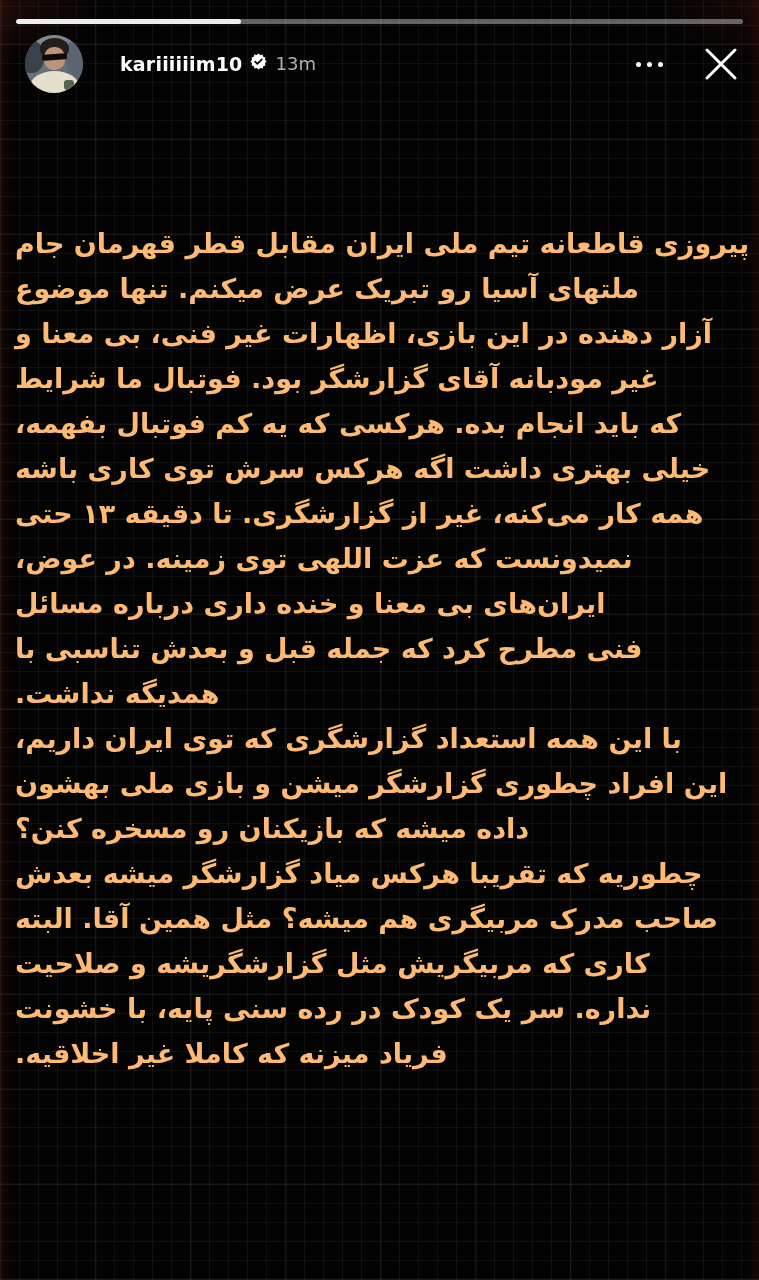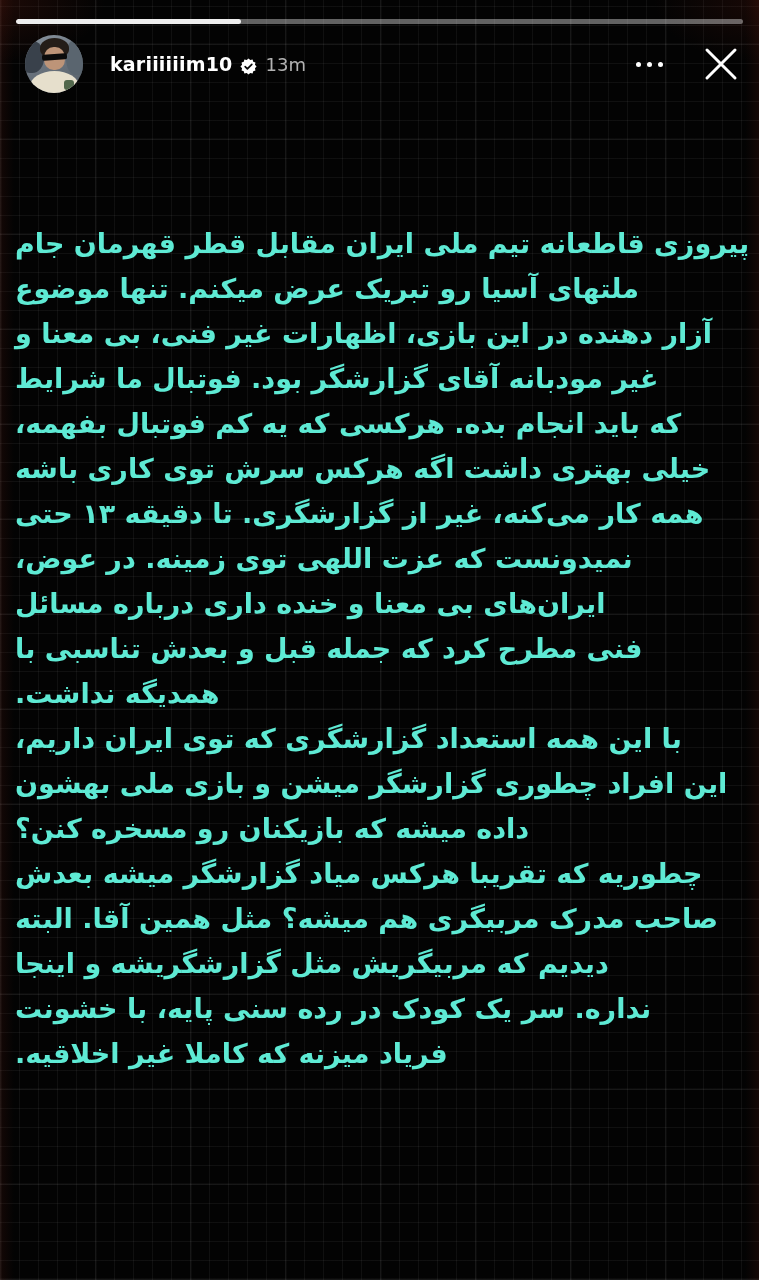--- a/index.html
+++ b/index.html
@@ -46,38 +46,38 @@
     flex:0 0 auto;cursor:pointer;
   }
   .avatar div{position:absolute;}
   .av-blob-l{left:-7px;top:6px;width:26px;height:32px;background:#39414b;border-radius:45%;}
   .av-blob-r{right:-5px;top:4px;width:22px;height:36px;background:#5a656f;border-radius:45%;}
   .av-hair{top:3px;left:15px;width:29px;height:20px;background:#241d18;border-radius:50% 50% 42% 42%;}
   .av-face{top:12px;left:19px;width:21px;height:23px;background:#bd9478;border-radius:46%;}
   .av-glasses{top:19px;left:17px;width:25px;height:6px;background:#0b0b0b;border-radius:2px;transform:rotate(-4deg);}
   .av-shirt{bottom:-9px;left:5px;width:49px;height:31px;background:#e6dfcc;border-radius:50% 50% 0 0;}
   .av-patch{bottom:3px;right:9px;width:10px;height:10px;background:#52684c;border-radius:3px;}
-  .user-line{display:flex;align-items:flex-end;margin-left:27px;min-width:0;}
+  .user-line{display:flex;align-items:flex-start;margin-left:37px;min-width:0;}
   .username{
     color:#fff;font-weight:bold;font-size:19px;letter-spacing:.2px;cursor:pointer;
   }
   .badge{width:17px;height:17px;margin-left:7px;display:inline-flex;flex:0 0 auto;}
   .timestamp{color:#b3b3b3;font-size:18px;margin-left:9px;}
   .actions{margin-left:auto;display:flex;align-items:center;gap:30px;}
   .more-btn{
     background:none;border:0;padding:8px 4px;display:flex;gap:6px;align-items:center;cursor:pointer;
   }
   .more-btn .dot{width:5px;height:5px;border-radius:50%;background:#fff;display:block;}
   .close-btn{background:none;border:0;padding:2px;cursor:pointer;display:flex;}
   
   .story-text{
     position:absolute;left:0;right:0;top:221px;
     padding:0 4px 0 15px;
     direction:rtl;text-align:left;
-    color:#5eead4;font-weight:bold;font-size:27px;line-height:45px;
+    color:#fdba74;font-weight:bold;font-size:27px;line-height:45px;
     overflow:hidden;
   }
   .story-text .line{white-space:nowrap;}
 </style>
 </head>
 <body>
 
 <div class="screen">
   <div class="bg-grid"></div>
   <div class="bg-vignette"></div>
@@ -131,17 +131,17 @@
       <div class="line">همه کار می‌کنه، غیر از گزارشگری. تا دقیقه ۱۳ حتی</div>
       <div class="line">نمیدونست که عزت اللهی توی زمینه. در عوض،</div>
       <div class="line">ایران‌های بی معنا و خنده داری درباره مسائل</div>
       <div class="line">فنی مطرح کرد که جمله قبل و بعدش تناسبی با</div>
       <div class="line">همدیگه نداشت.</div>
       <div class="line">با این همه استعداد گزارشگری که توی ایران داریم،</div>
       <div class="line">این افراد چطوری گزارشگر میشن و بازی ملی بهشون</div>
       <div class="line">داده میشه که بازیکنان رو مسخره کنن؟</div>
       <div class="line">چطوریه که تقریبا هرکس میاد گزارشگر میشه بعدش</div>
       <div class="line">صاحب مدرک مربیگری هم میشه؟ مثل همین آقا. البته</div>
-      <div class="line">دیدیم که مربیگریش مثل گزارشگریشه و اینجا</div>
+      <div class="line">کاری که مربیگریش مثل گزارشگریشه و صلاحیت</div>
       <div class="line">نداره. سر یک کودک در رده سنی پایه، با خشونت</div>
       <div class="line">فریاد میزنه که کاملا غیر اخلاقیه.</div>
     </div>
 </div>
 
 </body></html>

